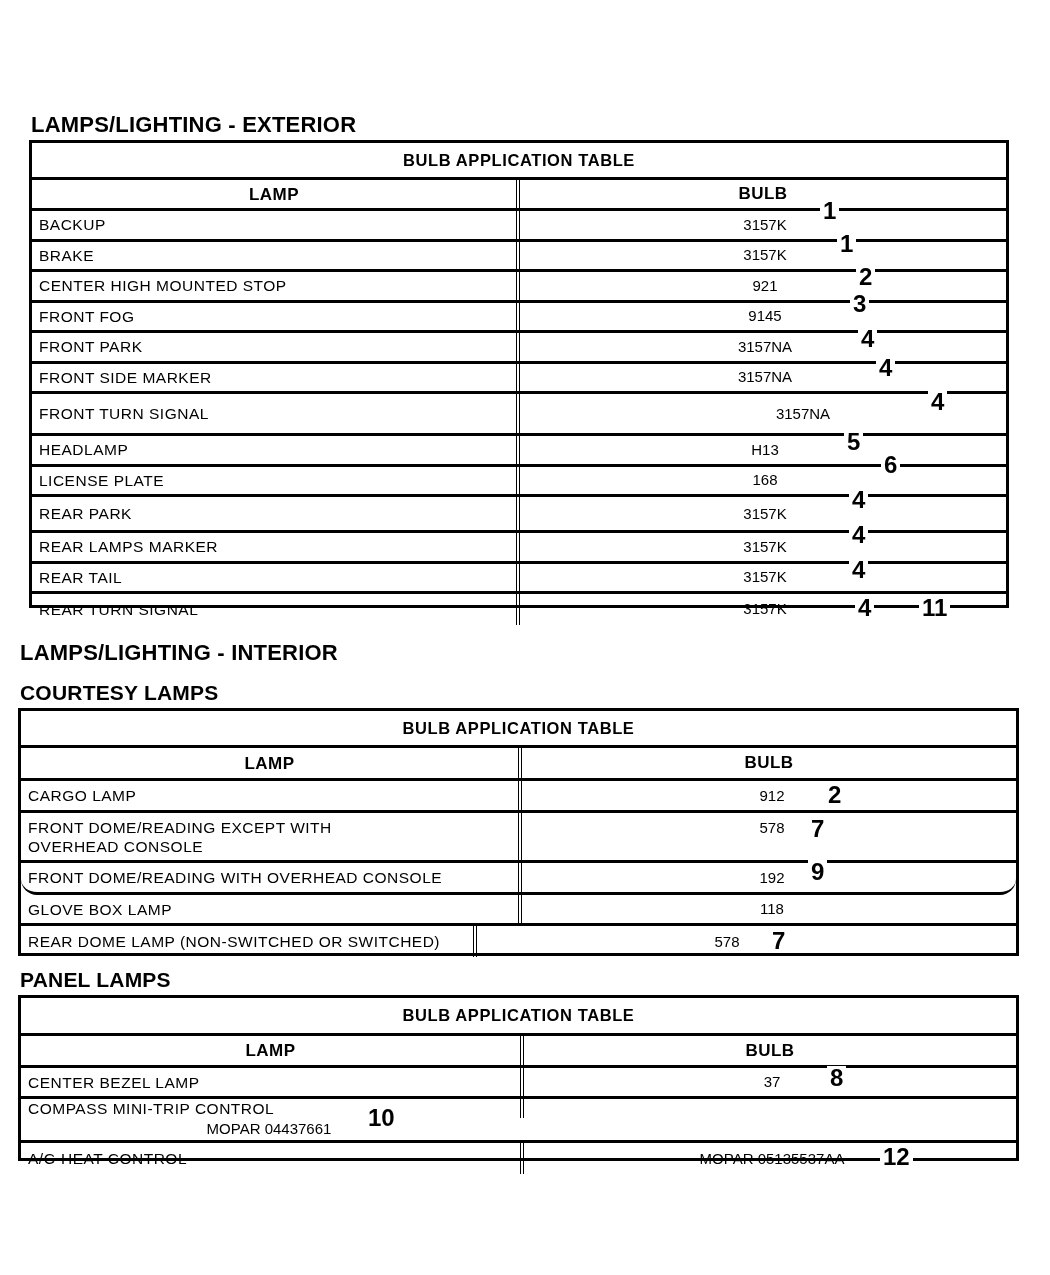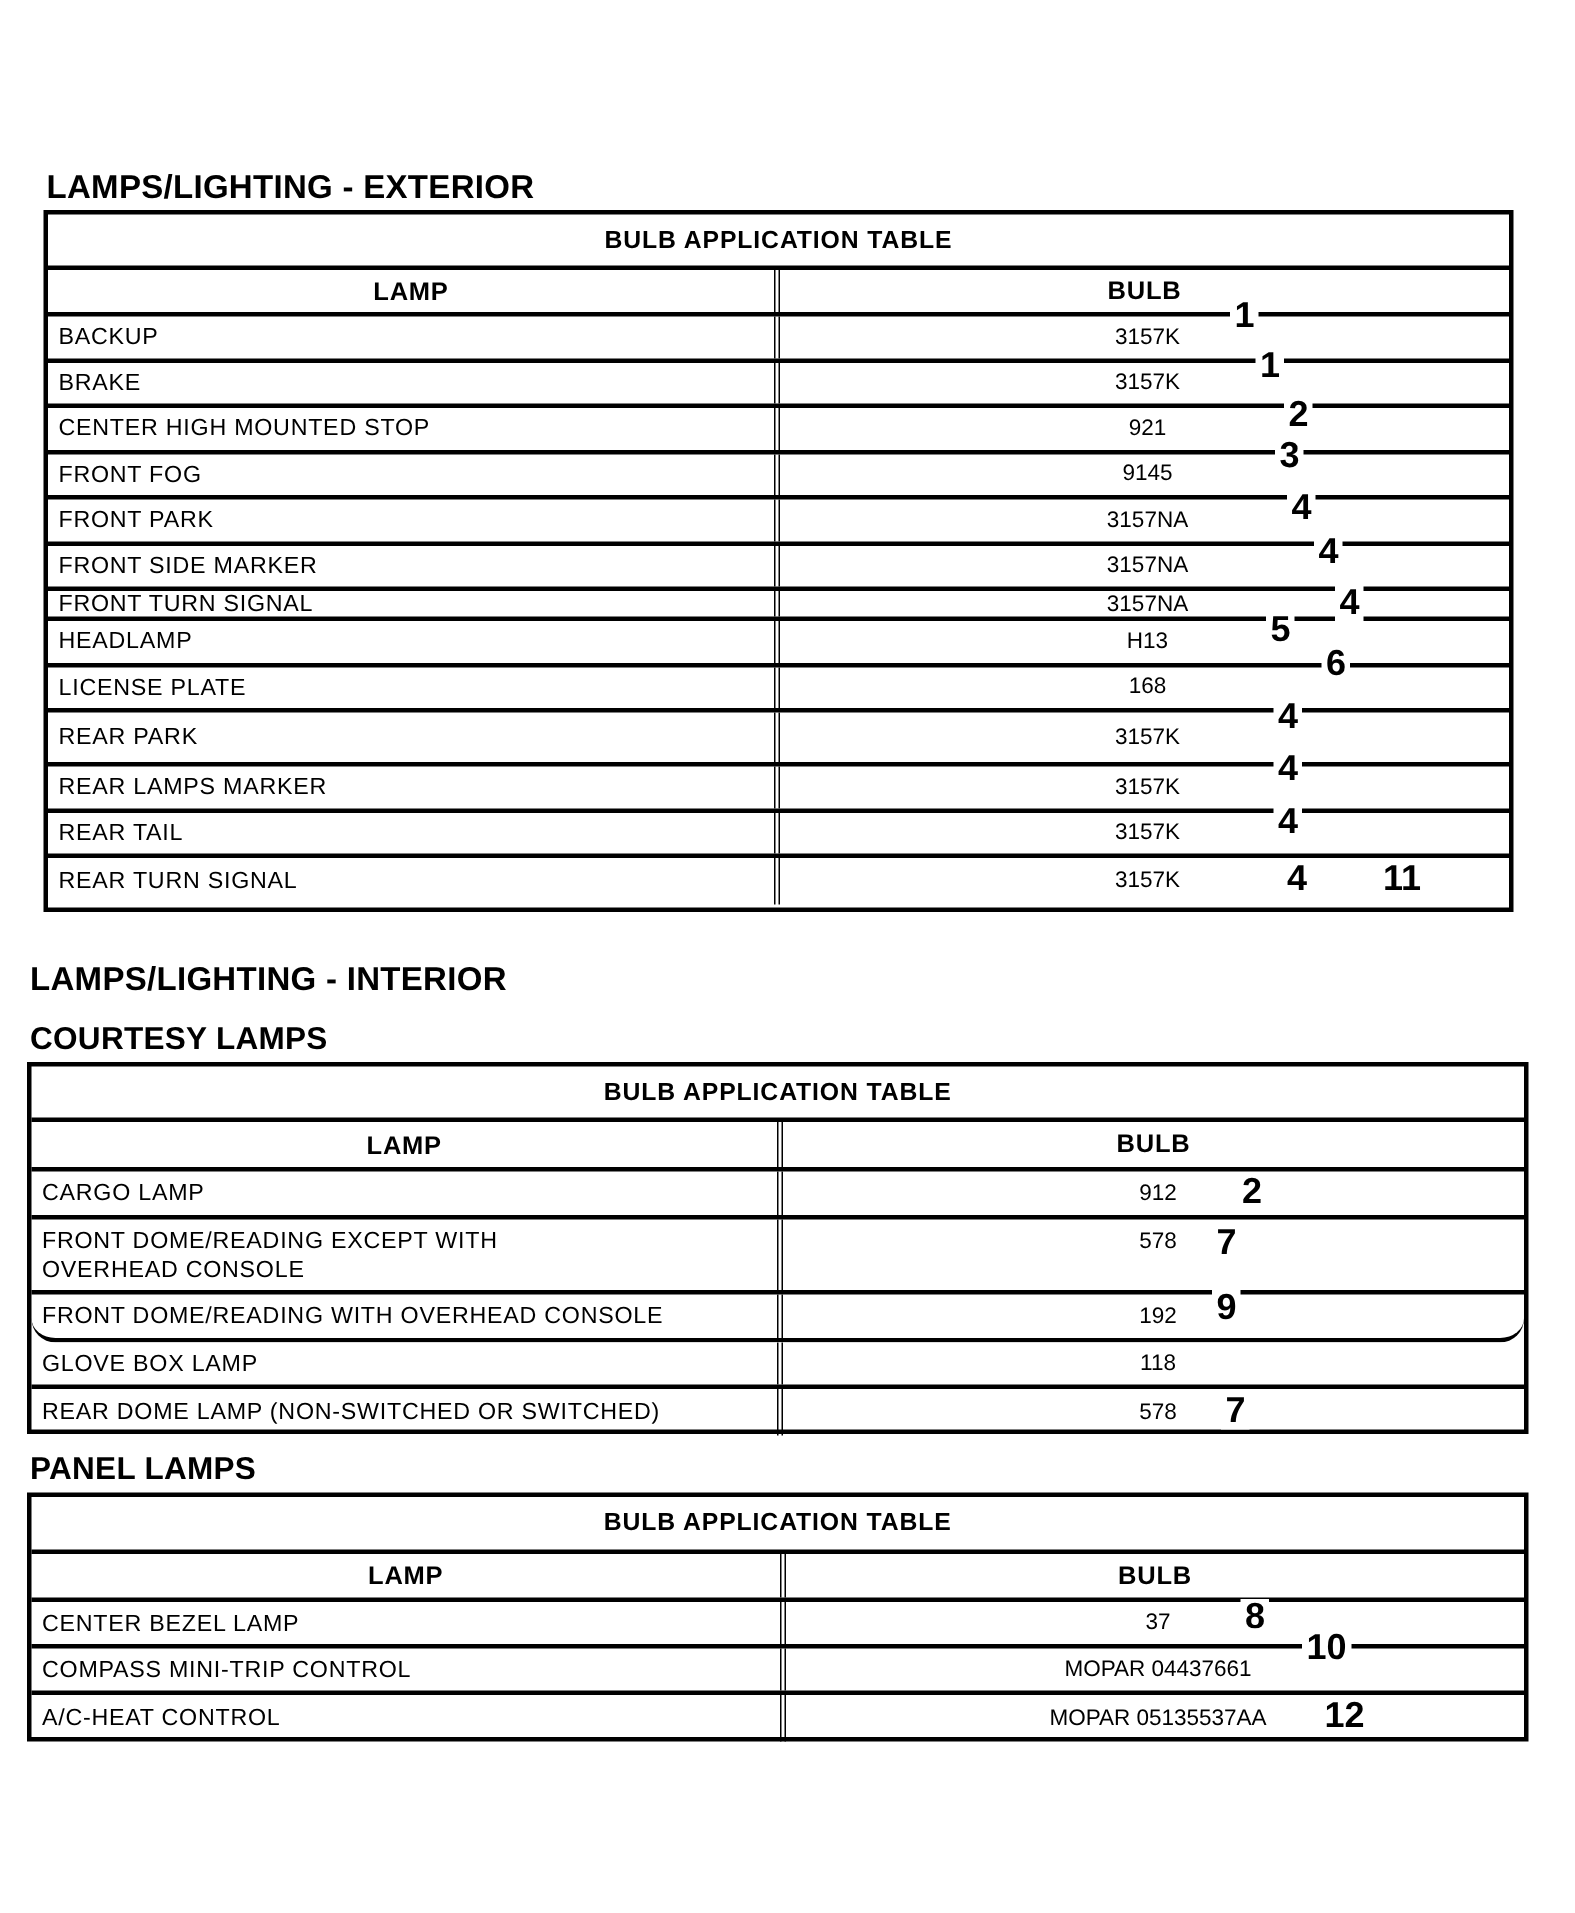--- a/index.html
+++ b/index.html
@@ -66,21 +66,21 @@
       <span class="callout" style="left:338px; top:-6px;">4</span>
     </div>
   </div>
   <div class="row" style="height:30.5px;">
     <div class="cell-lamp" style="width:488px;">FRONT SIDE MARKER</div>
     <div class="cell-bulb">
       <span class="bulb-val" style="left:245px;">3157NA</span>
       <span class="callout" style="left:356px; top:-8px;">4</span>
     </div>
   </div>
-  <div class="row" style="height:20px;">
+  <div class="row" style="height:42px;gap:38px;">
     <div class="cell-lamp" style="width:488px;">FRONT TURN SIGNAL</div>
     <div class="cell-bulb">
       <span class="bulb-val" style="left:245px;">3157NA</span>
       <span class="callout" style="left:370px; top:-4px;">4</span>
     </div>
   </div>
   <div class="row" style="height:30.5px;">
     <div class="cell-lamp" style="width:488px;">HEADLAMP</div>
     <div class="cell-bulb">
       <span class="bulb-val" style="left:245px;">H13</span>
@@ -159,21 +159,21 @@
       <span class="callout" style="left:286px; top:-3px;">9</span>
     </div>
   </div>
   <div class="row" style="height:31px;">
     <div class="cell-lamp" style="width:501px;">GLOVE BOX LAMP</div>
     <div class="cell-bulb">
       <span class="bulb-val" style="left:250px;">118</span>
     </div>
   </div>
   <div class="row" style="height:31px;">
-    <div class="cell-lamp" style="width:501px;">REAR DOME LAMP (NON-SWITCHED OR SWITCHED)</div>
+    <div class="cell-lamp" style="width:456px;">REAR DOME LAMP (NON-SWITCHED OR SWITCHED)</div>
     <div class="cell-bulb">
       <span class="bulb-val" style="left:250px;">578</span>
       <span class="callout" style="left:292px; top:3px;">7</span>
     </div>
   </div>
 </div>
 
 <h2 class="heading" style="left:20px; top:968px; font-size:21px;">PANEL LAMPS</h2>
 
 <div class="tbl" style="left:18px; top:995px; width:1001px; height:166px;">
@@ -183,21 +183,21 @@
     <div class="cell-bulb">BULB</div>
   </div>
 
   <div class="row" style="height:31px;">
     <div class="cell-lamp" style="width:503px;">CENTER BEZEL LAMP</div>
     <div class="cell-bulb">
       <span class="bulb-val" style="left:248px;">37</span>
       <span class="callout" style="left:303px; top:-2px;">8</span>
     </div>
   </div>
-  <div class="row" style="height:31px;">
+  <div class="row" style="height:44px;flex-direction:column;">
     <div class="cell-lamp" style="width:503px;">COMPASS MINI-TRIP CONTROL</div>
     <div class="cell-bulb">
       <span class="bulb-val" style="left:248px;">MOPAR 04437661</span>
       <span class="callout" style="left:344px; top:-12px;">10</span>
     </div>
   </div>
   <div class="row" style="height:31px;">
     <div class="cell-lamp" style="width:503px;">A/C-HEAT CONTROL</div>
     <div class="cell-bulb">
       <span class="bulb-val" style="left:248px;">MOPAR 05135537AA</span>

